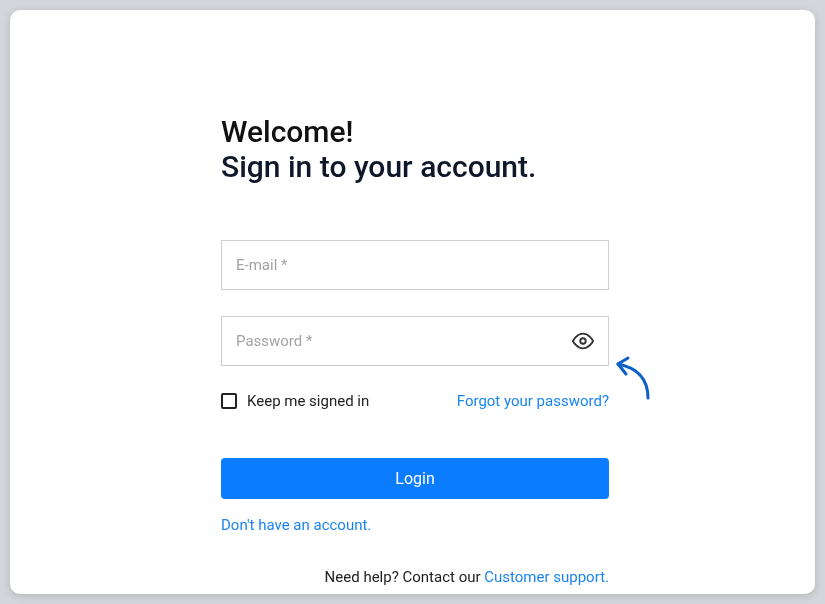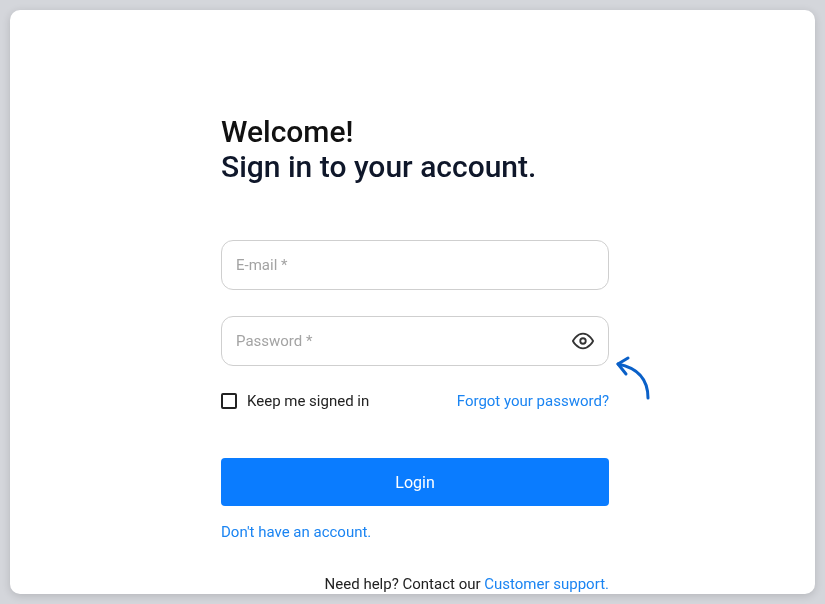--- a/index.html
+++ b/index.html
@@ -38,21 +38,21 @@
     .subtitle {
       font-size: 30px;
       font-weight: 500;
       color: #0f172a;
       line-height: 1.15;
       margin-bottom: 56px;
     }
     .field {
       width: 100%;
       border: 1px solid #cfcfcf;
-      border-radius: 12px;
+      border-radius: 0;
       height: 50px;
       display: flex;
       align-items: center;
       padding: 0 14px;
       margin-bottom: 26px;
       position: relative;
     }
     .field input {
       border: none;
       outline: none;
@@ -96,21 +96,21 @@
       display: inline-block;
     }
     .forgot {
       color: #1a84f2;
       text-decoration: none;
       cursor: pointer;
       font-size: 15px;
     }
     .login-btn {
       width: 100%;
-      height: 48px;
+      height: 41px;
       background: #0a7cff;
       color: #fff;
       border: none;
       border-radius: 4px;
       font-size: 16px;
       cursor: pointer;
       margin-bottom: 16px;
     }
     .no-account {
       color: #1a84f2;

